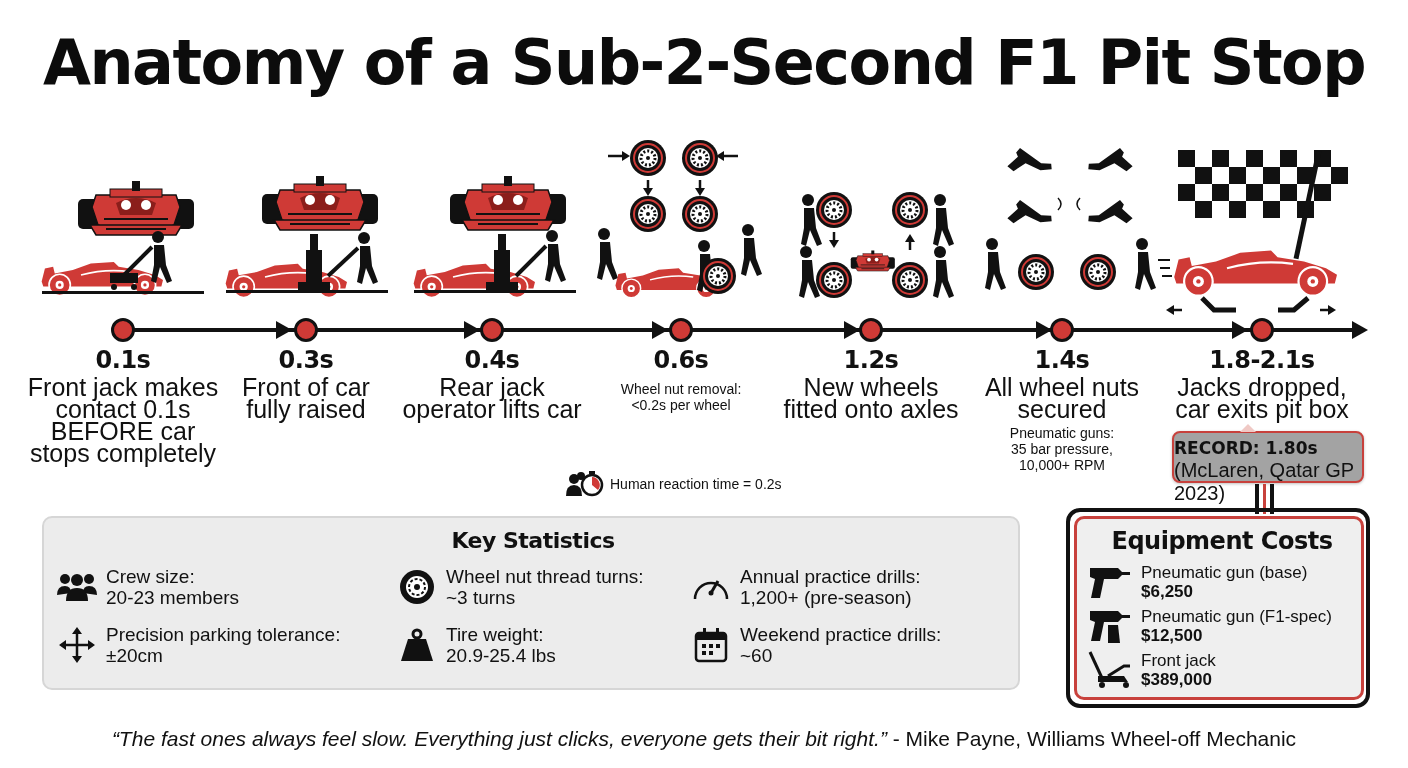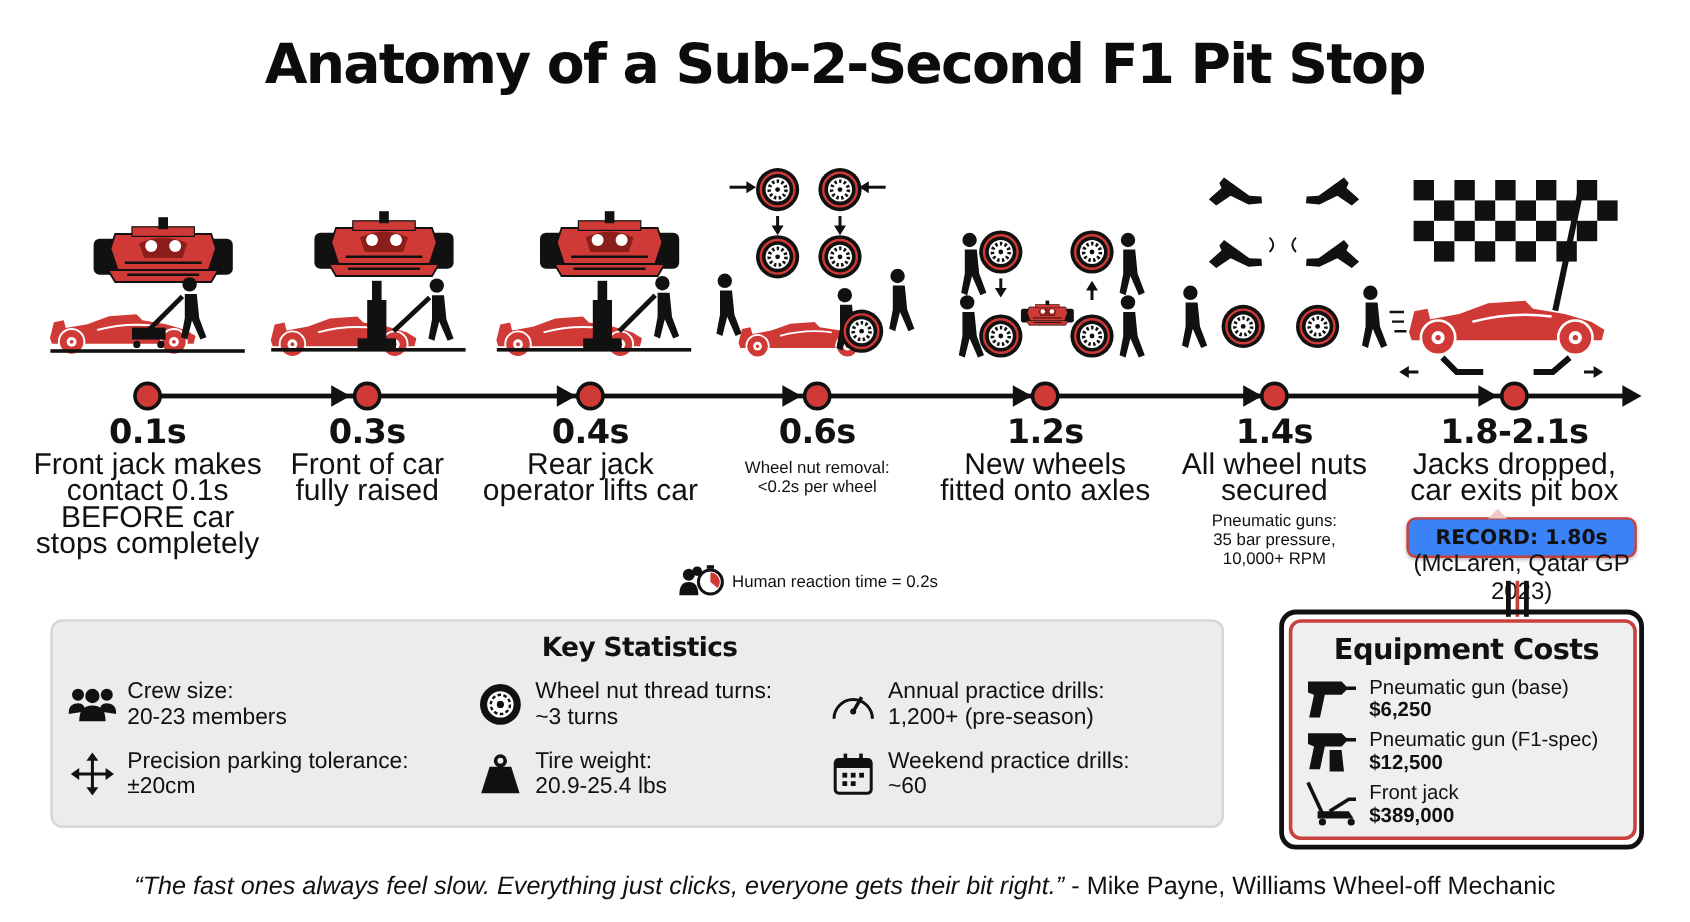--- a/index.html
+++ b/index.html
@@ -1,45 +1,45 @@
 <!DOCTYPE html>
 <html><head>
 <meta charset="utf-8">
 <style>
   * { box-sizing: border-box; margin: 0; padding: 0; }
   html, body { width: 1408px; height: 768px; background: #ffffff; overflow: hidden; }
   body { position: relative; font-family: "Liberation Sans", "DejaVu Sans", sans-serif; color: #111; }
 
   .title {
     position: absolute; left: 0; top: 26px; width: 1408px; text-align: center;
-    font-family: "DejaVu Sans", sans-serif; font-weight: bold; font-size: 46px;
+    font-family: "DejaVu Sans", sans-serif; font-weight: bold; font-size: 62px;
     letter-spacing: -1.5px; color: #0c0c0c;
   }
 
   
   .illus { position: absolute; }
   .illus svg { display: block; overflow: visible; }
 
   
   .timeline-line { position: absolute; left: 122px; top: 328px; width: 1240px; height: 4px; background: #111; }
   .tl-arrow { position: absolute; top: 321px; width: 0; height: 0;
     border-top: 9px solid transparent; border-bottom: 9px solid transparent; border-left: 16px solid #111; }
   .tl-dot { position: absolute; top: 318px; width: 24px; height: 24px; border-radius: 50%;
     background: #cf3a36; border: 3px solid #111; }
 
   .step { position: absolute; top: 344px; width: 210px; text-align: center; }
-  .step-time { font-family: "DejaVu Sans", sans-serif; font-weight: bold; font-size: 28px; letter-spacing: -0.5px; line-height: 32px; color: #111; }
+  .step-time { font-family: "DejaVu Sans", sans-serif; font-weight: bold; font-size: 24px; letter-spacing: -0.5px; line-height: 32px; color: #111; }
   .step-desc { font-size: 25px; line-height: 22px; color: #111; white-space: pre-line; }
   .step-note { font-size: 14px; line-height: 16px; color: #111; margin-top: 5px; white-space: pre-line; }
 
   .reaction { position: absolute; left: 566px; top: 470px; display: flex; align-items: center; gap: 4px; font-size: 14px; color: #111; }
 
   
-  .record { position: absolute; left: 1172px; top: 431px; width: 192px; height: 34px;
-    border: 2px solid #c8413c; border-radius: 8px; background: #3b82f6; text-align: center;
+  .record { position: absolute; left: 1172px; top: 431px; width: 192px; height: 52px;
+    border: 2px solid #c8413c; border-radius: 8px; background: #a3a3a3; text-align: left;
     box-shadow: 0 1px 3px rgba(0,0,0,0.25); }
   .record::before { content: ""; position: absolute; left: 66px; top: -9px; width: 0; height: 0;
     border-left: 8px solid transparent; border-right: 8px solid transparent; border-bottom: 8px solid #f0c9c5; }
   .record-title { font-family: "DejaVu Sans", sans-serif; font-weight: bold; font-size: 17px; margin-top: 5px; color: #111; }
   .record-sub { font-size: 20px; color: #111; margin-top: 1px; }
   .record-stem-black-l { position: absolute; left: 1255px; top: 484px; width: 4px; height: 30px; background: #111; }
   .record-stem-red { position: absolute; left: 1263px; top: 484px; width: 3px; height: 30px; background: #c8413c; }
   .record-stem-black-r { position: absolute; left: 1270px; top: 484px; width: 4px; height: 30px; background: #111; }
 
   

